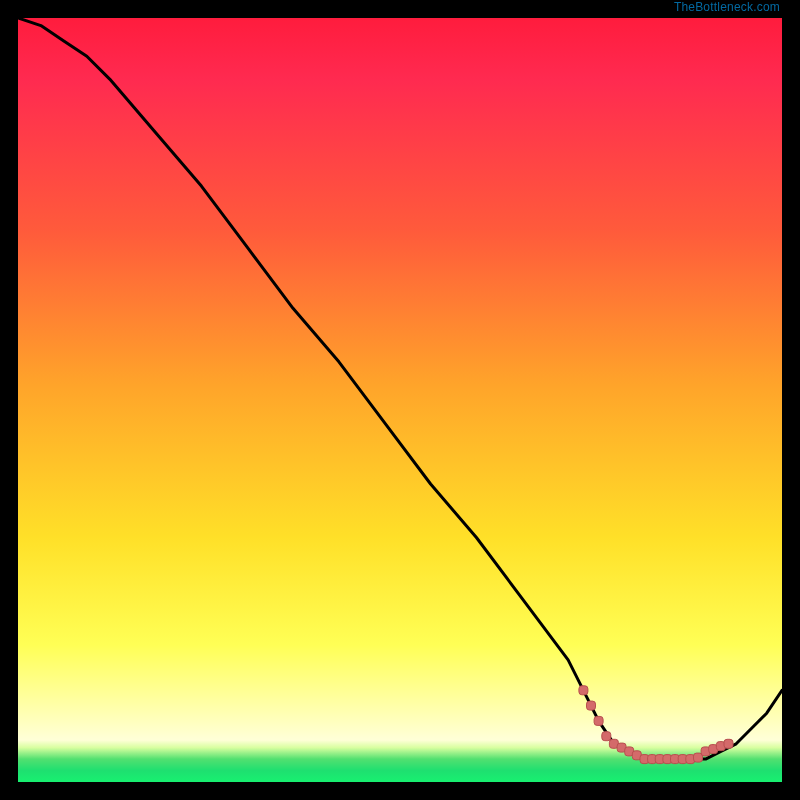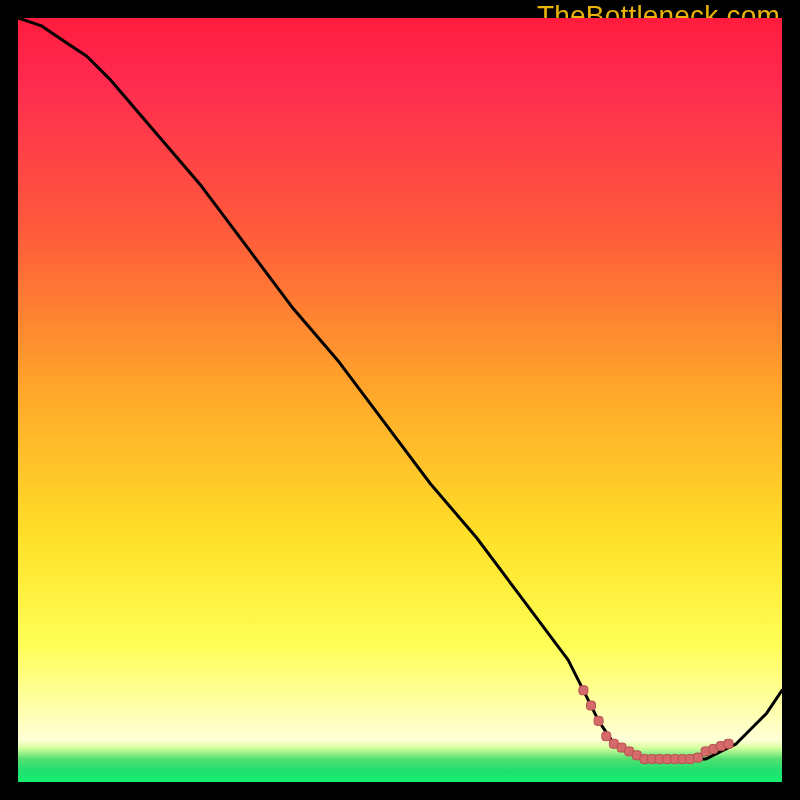--- a/index.html
+++ b/index.html
@@ -46,22 +46,22 @@
     position: absolute;
     left: 0;
     top: 0;
     width: 764px;
     height: 764px;
   }
   .watermark {
     position: absolute;
     top: 0px;
     right: 20px;
-    color: #eab308;
-    font-size: 28px;
+    color: #0369a1;
+    font-size: 12px;
     letter-spacing: 0.2px;
     user-select: none;
   }
 </style>
 </head>
 <body>
 
 <div class="frame">
   <div class="watermark">TheBottleneck.com</div>
 

